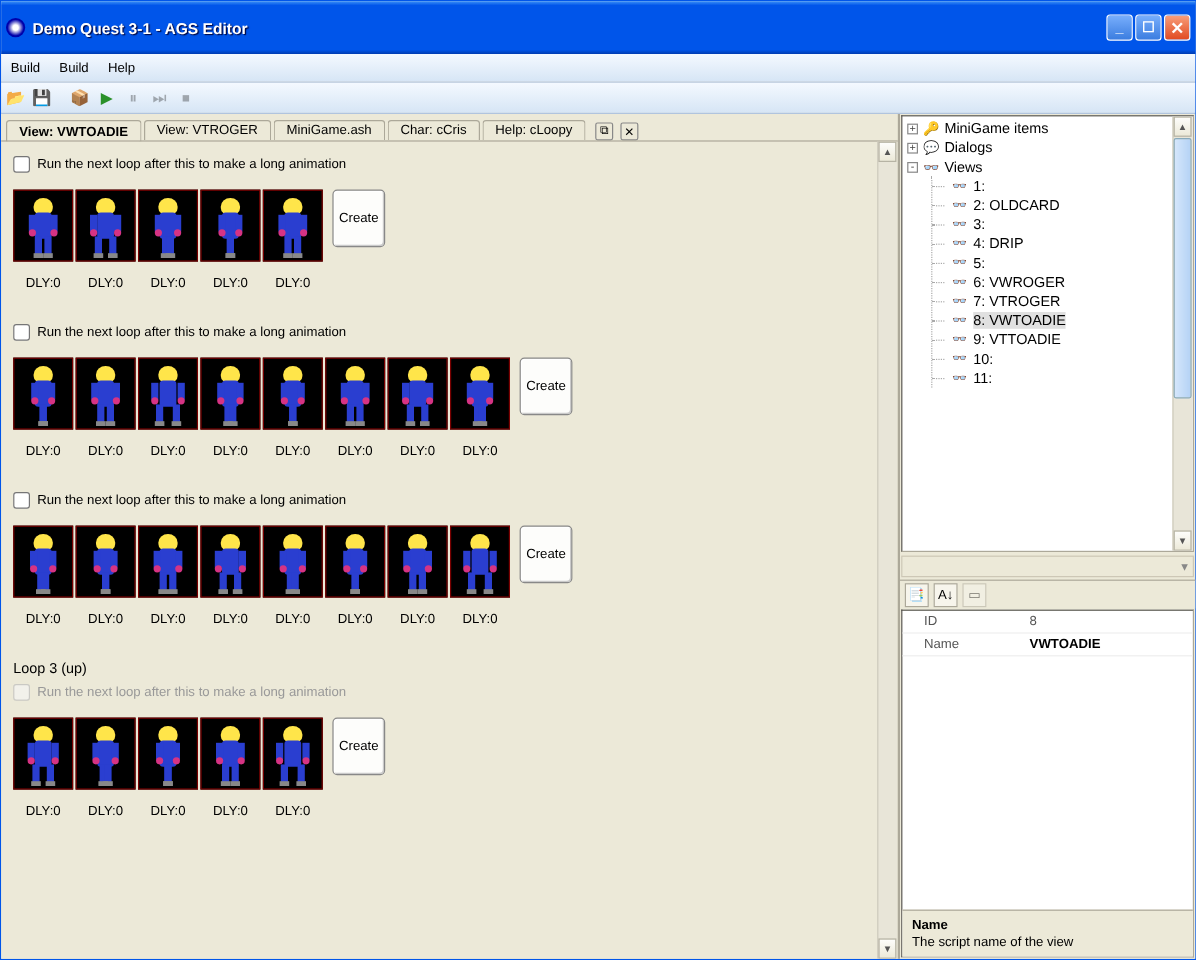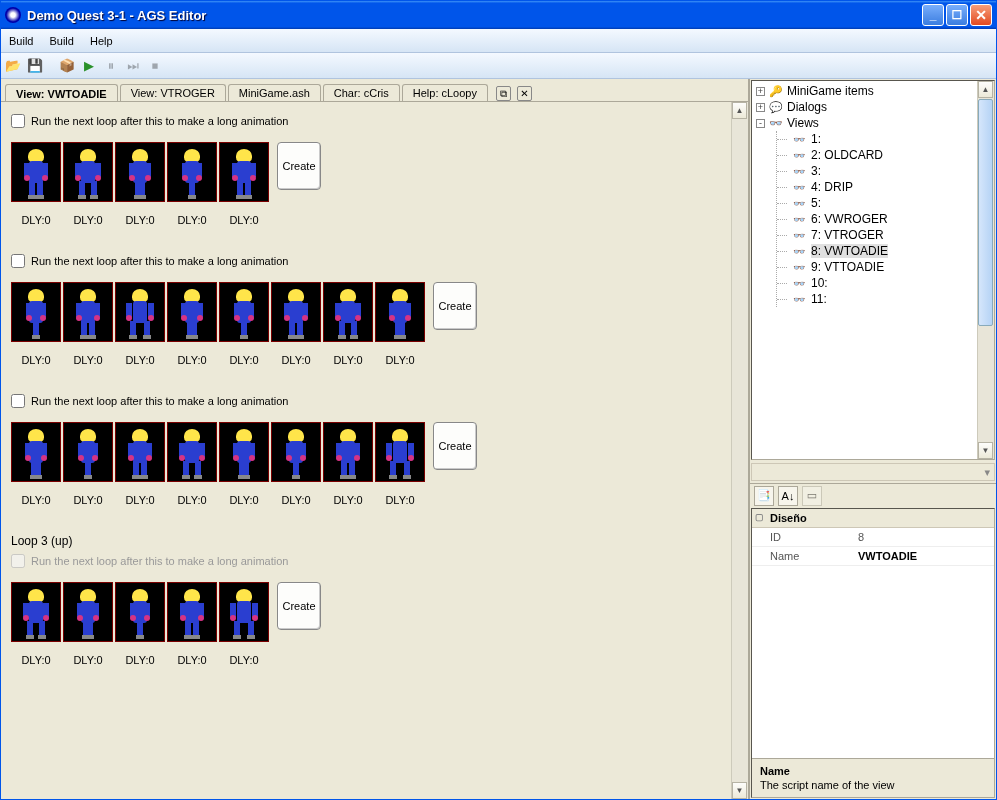--- a/index.html
+++ b/index.html
@@ -1,18 +1,18 @@
 <!DOCTYPE html>
 <html><head>
 <meta charset="utf-8">
 <style>
 * { box-sizing: border-box; margin: 0; padding: 0; }
 body { font-family: Tahoma, sans-serif; font-size: 11px; background: #ece9d8; overflow: hidden; width: 997px; height: 800px; }
 .window { width: 997px; height: 800px; border: 1px solid #0055ea; display: flex; flex-direction: column; }
-.titlebar { height: 28px; background: linear-gradient(to bottom, #3c91f7 0%, #0055ea 8%, #0055ea 92%, #003bb0 100%); display: flex; align-items: center; padding: 0 4px; color: white; font-weight: bold; }
+.titlebar { height: 44px; background: linear-gradient(to bottom, #3c91f7 0%, #0055ea 8%, #0055ea 92%, #003bb0 100%); display: flex; align-items: center; padding: 0 4px; color: white; font-weight: bold; }
 .titlebar-icon { width: 16px; height: 16px; background: radial-gradient(circle, #fff 20%, #00a 60%); border-radius: 50%; margin-right: 6px; }
 .titlebar-text { flex: 1; font-size: 13px; text-shadow: 1px 1px 1px #003; }
 .winbtns { display: flex; gap: 2px; }
 .winbtn { width: 22px; height: 22px; border: 1px solid #fff; border-radius: 3px; background: linear-gradient(to bottom, #78aefc, #3b7de0); display: flex; align-items: center; justify-content: center; font-weight: bold; color: white; cursor: pointer; font-size: 12px; }
 .winbtn.close { background: linear-gradient(to bottom, #f89e7a, #e14a21); font-size: 14px; }
 .menubar { height: 24px; background: linear-gradient(to bottom, #f4f9ff, #d6e5f5); display: flex; align-items: center; padding: 0 8px; gap: 16px; border-bottom: 1px solid #b0c4de; }
 .menubar span { cursor: pointer; color: #000; }
 .toolbar { height: 26px; background: linear-gradient(to bottom, #f4f9ff, #d6e5f5); display: flex; align-items: center; padding: 0 4px; gap: 6px; border-bottom: 1px solid #b0c4de; }
 .tbtn { width: 16px; height: 16px; display: flex; align-items: center; justify-content: center; cursor: pointer; font-size: 13px; }
 .tbtn.disabled { opacity: 0.3; cursor: default; }
@@ -685,21 +685,20 @@
           <div class="scroll-arrow down">▼</div>
         </div>
       </div>
       <div class="gap-btn">▾</div>
       <div class="prop-toolbar">
         <span class="prop-tbtn">📑</span>
         <span class="prop-tbtn">A↓</span>
         <span class="prop-tbtn inactive">▭</span>
       </div>
       <div class="prop-grid">
-        <div class="prop-header">Diseño</div>
         <div id="prop-rows">
             <div class="prop-row">
               <div class="prop-key">ID</div>
               <div class="prop-val ">8</div>
             </div>
             <div class="prop-row">
               <div class="prop-key">Name</div>
               <div class="prop-val bold">VWTOADIE</div>
             </div>
           </div>

